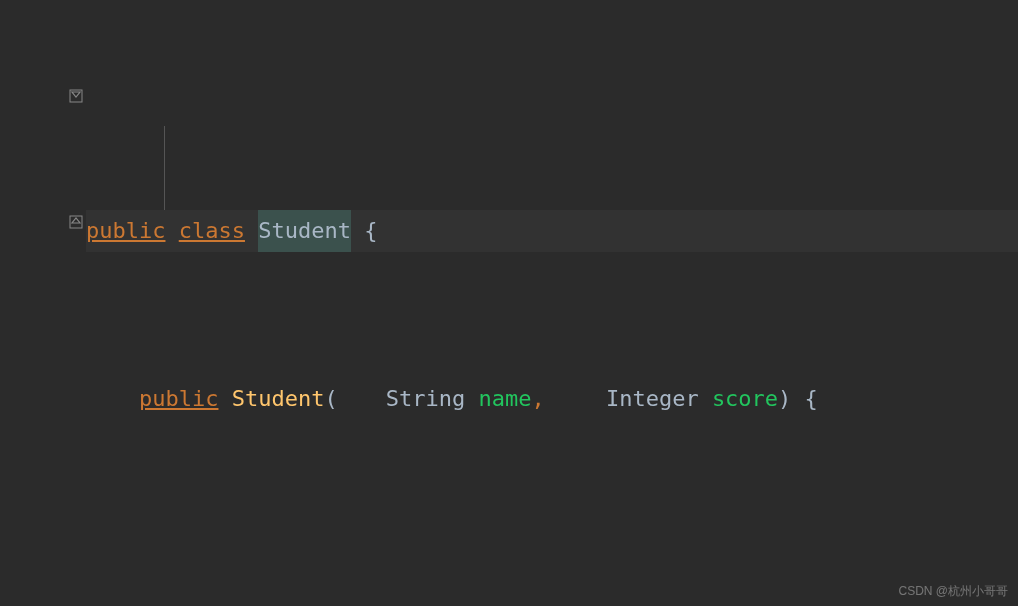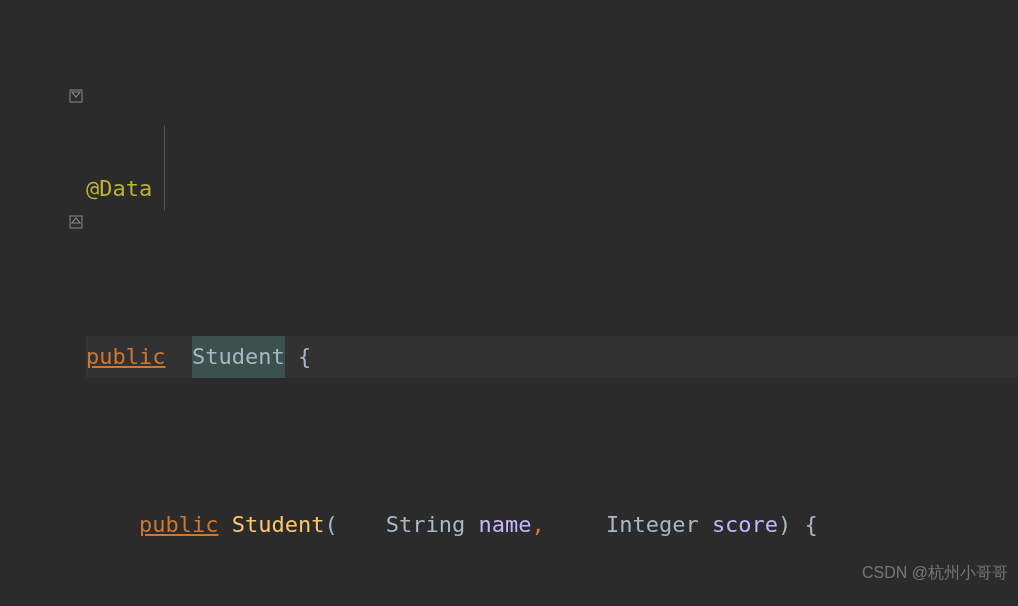--- a/index.html
+++ b/index.html
@@ -62,33 +62,33 @@
       top: 0;
       width: 4px;
       height: 100%;
       background: #555;
     }
     .kw { color: #cc7832; text-decoration: underline; }
     .annotation { color: #bbb529; }
     .classname { color: #a9b7c6; }
     .method { color: #ffc66d; }
     .type { color: #a9b7c6; margin-left: 48px; }
-    .param { color: #c4b5fd; }
+    .param { color: #22c55e; }
     .semi { color: #cc7832; }
     .paren { color: #a9b7c6; }
     .brace { color: #a9b7c6; }
     .selected {
       background: #3b514d;
     }
     .watermark {
       position: absolute;
-      bottom: 22px;
+      bottom: 6px;
       right: 10px;
       color: rgba(255,255,255,0.35);
-      font-size: 16px;
+      font-size: 12px;
       font-family: sans-serif;
     }
     .fold-guide {
       position: absolute;
       left: 160px;
       width: 1px;
       background: #555;
     }
   </style>
 </head>
@@ -106,23 +106,22 @@
     <div class="fold-icon" style="top: 214px;">
       <svg viewBox="0 0 14 14">
           <path d="M3 8 L11 8 L7 3 Z" fill="none" stroke="#888" stroke-width="1.2"></path>
           <rect x="1" y="1" width="12" height="12" fill="none" stroke="#888" stroke-width="1"></rect>
         </svg>
     </div>
   </div>
   <div class="code-area">
     <div class="fold-guide" style="top:126px; height:84px; left:78px;"></div>
     
-    <div class="line"><span class="annotation">@Data</span></div>
     
-    <div class="line line-highlight"><span class="kw">public</span><span> </span><span> </span><span class="classname selected">Student</span><span> </span><span class="brace">{</span></div>
+    <div class="line line-highlight"><span class="kw">public</span><span> </span><span class="kw">class</span><span> </span><span class="classname selected">Student</span><span> </span><span class="brace">{</span></div>
     
     <div class="line"><span>    </span><span class="kw">public</span><span> </span><span class="method">Student</span><span class="paren">(</span><span class="type">String</span><span> </span><span class="param">name</span><span class="semi">,</span><span> </span><span class="type">Integer</span><span> </span><span class="param">score</span><span class="paren">)</span><span> </span><span class="brace">{</span></div>
     
     
     
     
     
     
     
     

